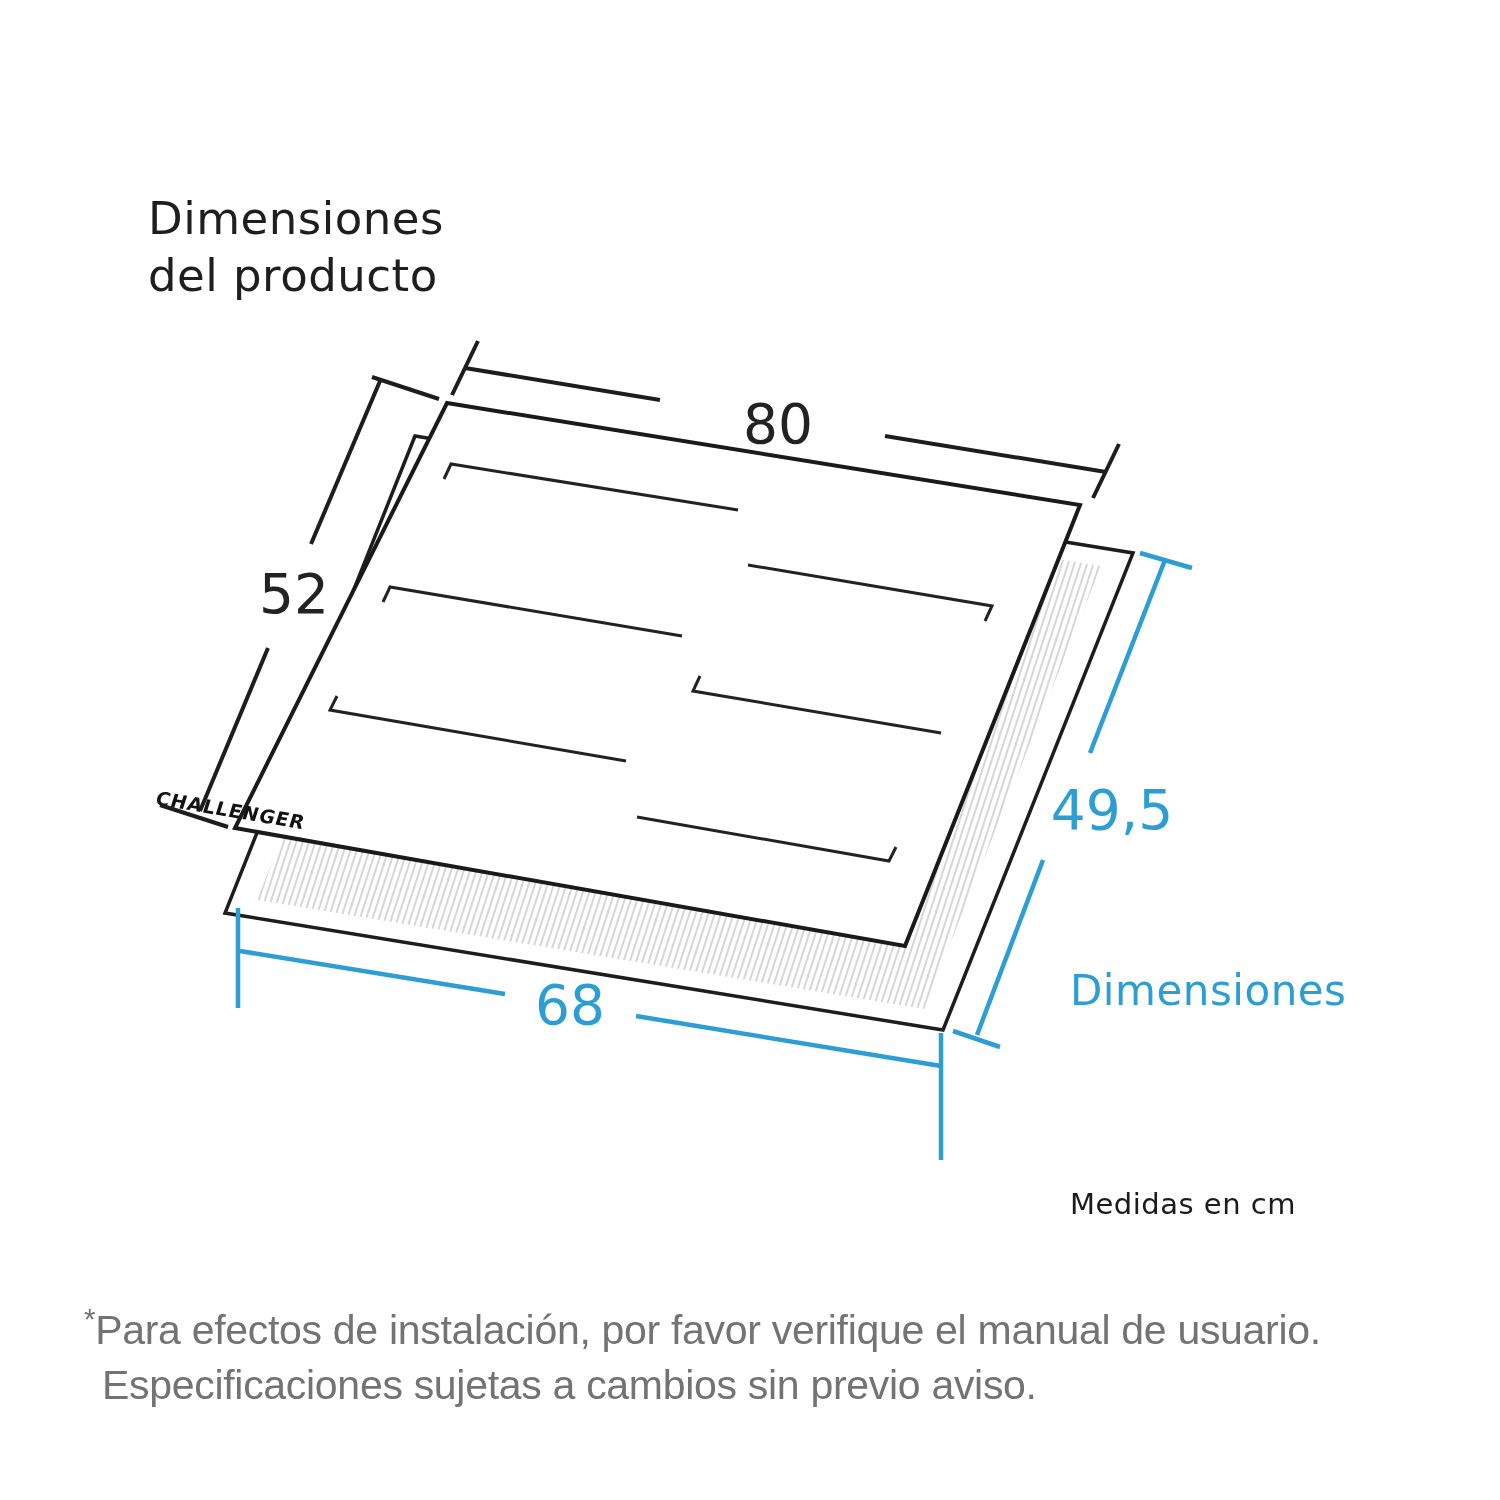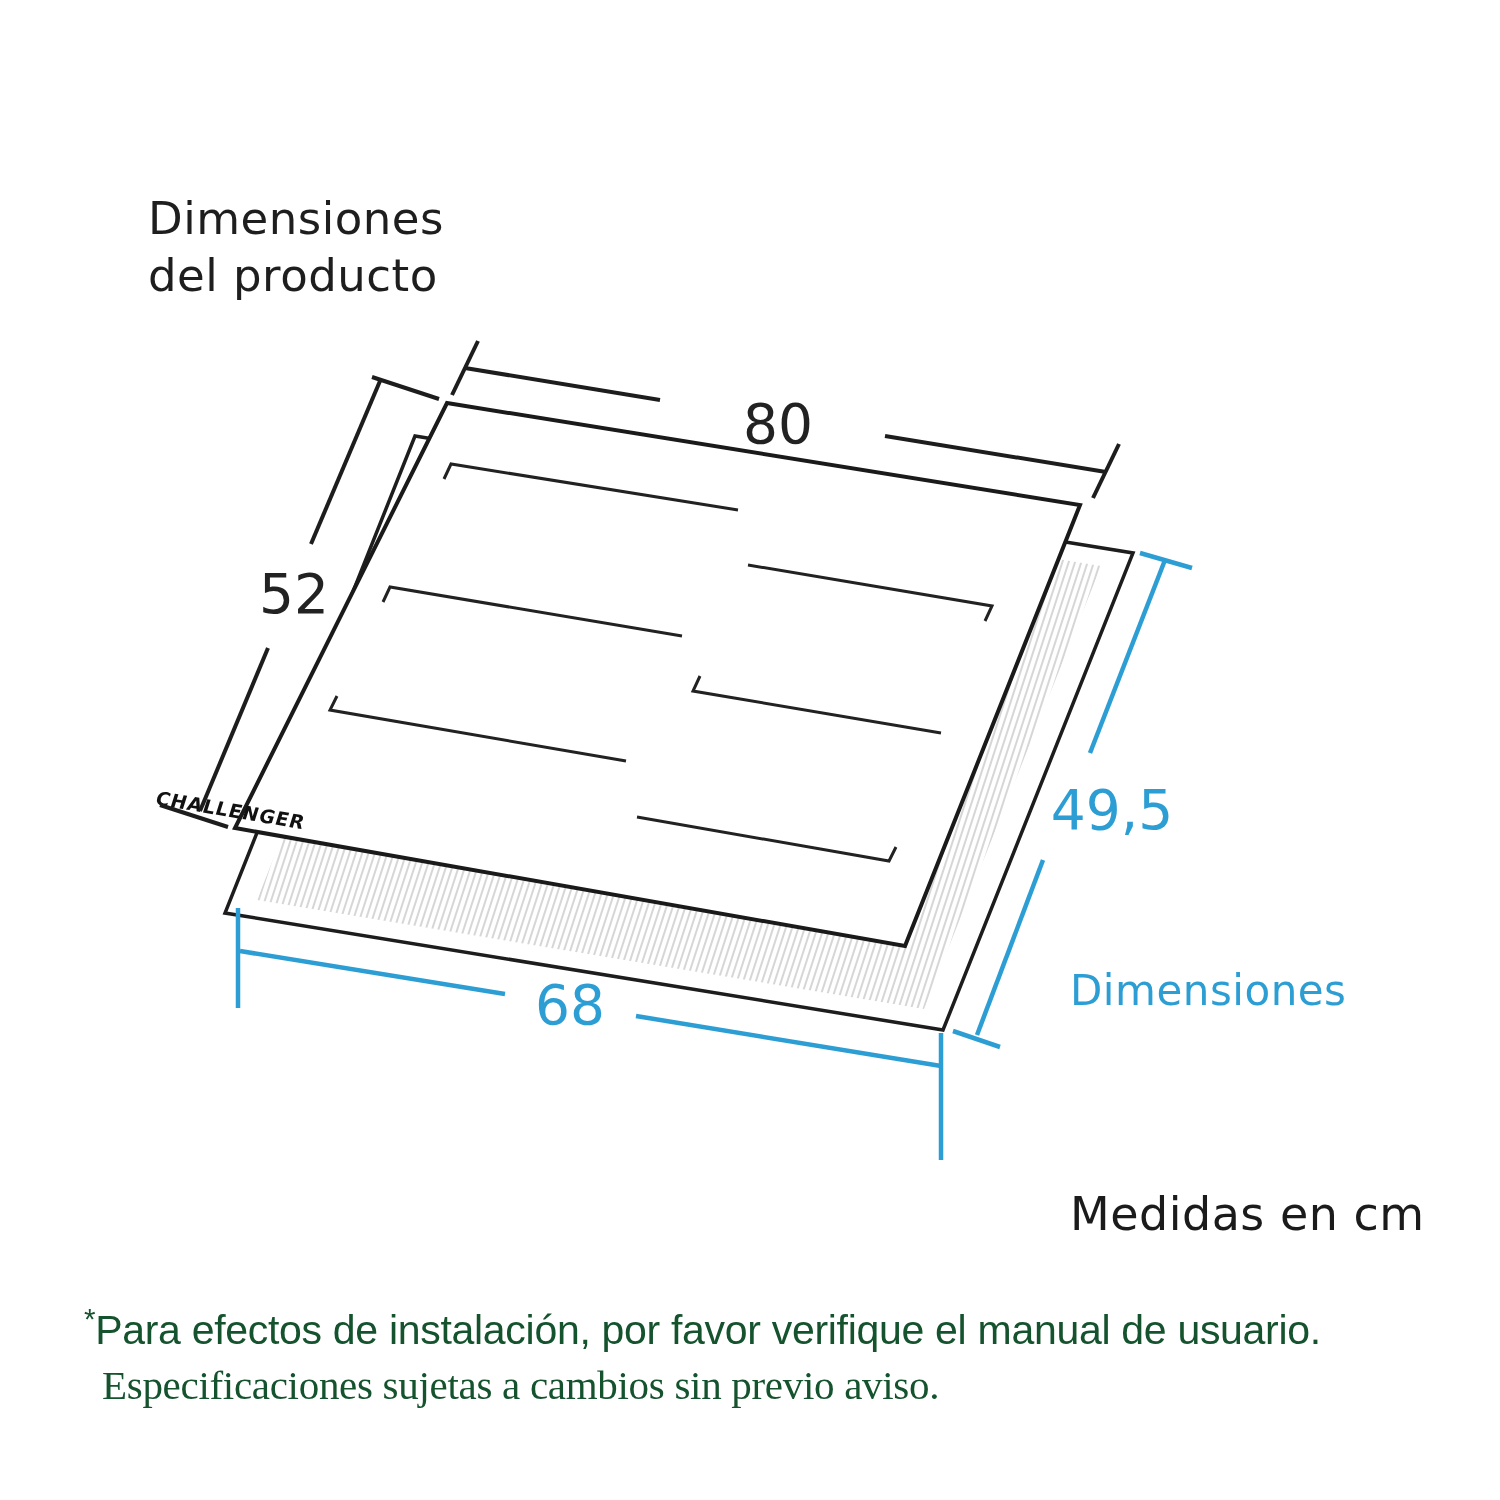--- a/index.html
+++ b/index.html
@@ -40,44 +40,43 @@
     font-size: 42px;
     font-weight: 500;
     line-height: 1.3;
     color: #2d9ed4;
     letter-spacing: 0.5px;
   }
   .units-note {
     position: absolute;
     left: 1070px;
     top: 1164px;
-    font-size: 46px;
+    font-size: 29px;
     font-weight: 500;
     color: #1b1b1b;
     letter-spacing: 0.5px;
   }
   .footnote {
     position: absolute;
     left: 84px;
     top: 1280px;
     width: 1380px;
     font-family: "Liberation Sans", sans-serif;
     font-size: 41px;
     line-height: 1.33;
-    color: #14532d;
+    color: #737373;
     letter-spacing: -0.3px;
   }
   .footnote sup {
     font-size: 0.72em;
     vertical-align: super;
     line-height: 0;
   }
   .footnote .fn-line2 {
     margin-left: 18px;
-    font-family: Liberation Serif, serif;
   }
   .dim-num-black {
     font-family: "DejaVu Sans", sans-serif;
     font-size: 55px;
     fill: #222222;
   }
   .dim-num-blue {
     font-family: "DejaVu Sans", sans-serif;
     font-size: 55px;
     fill: #2d9ed4;

